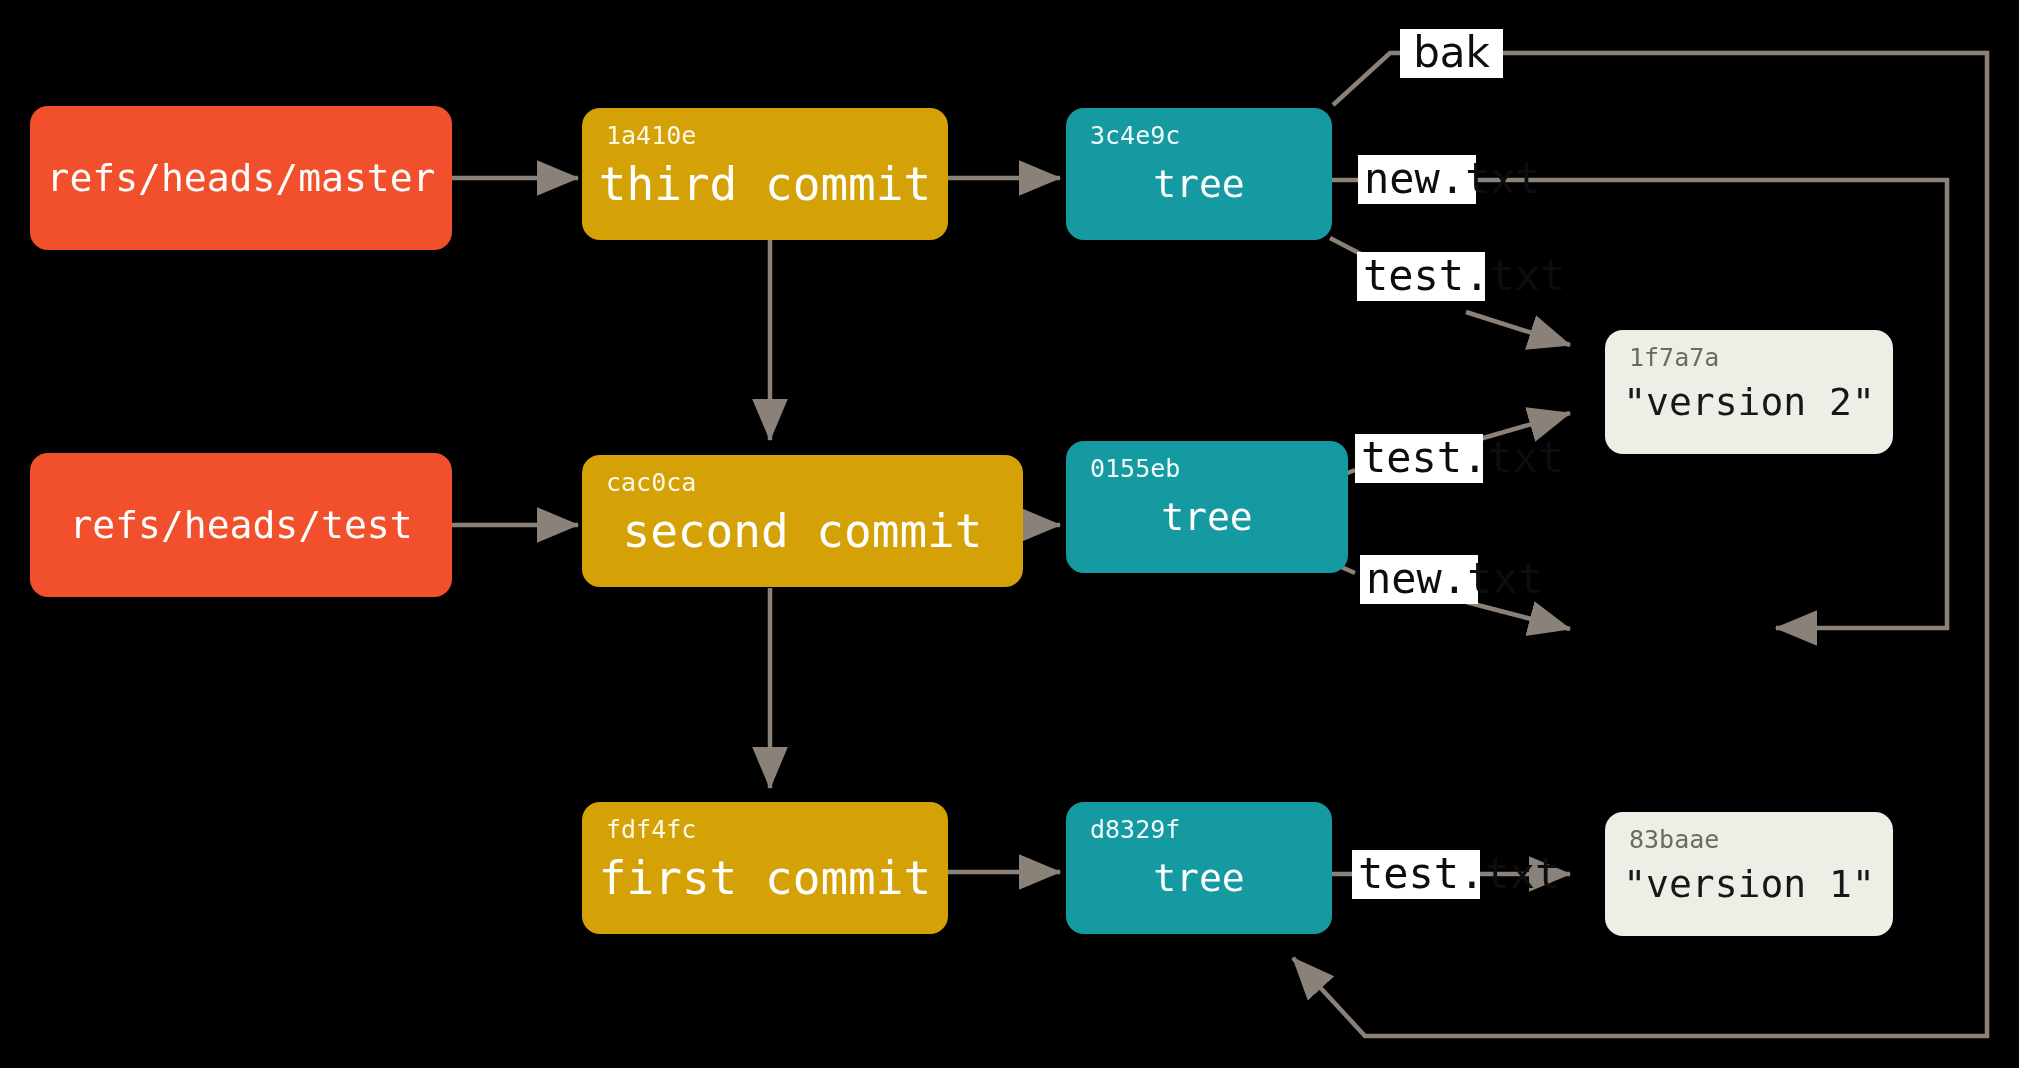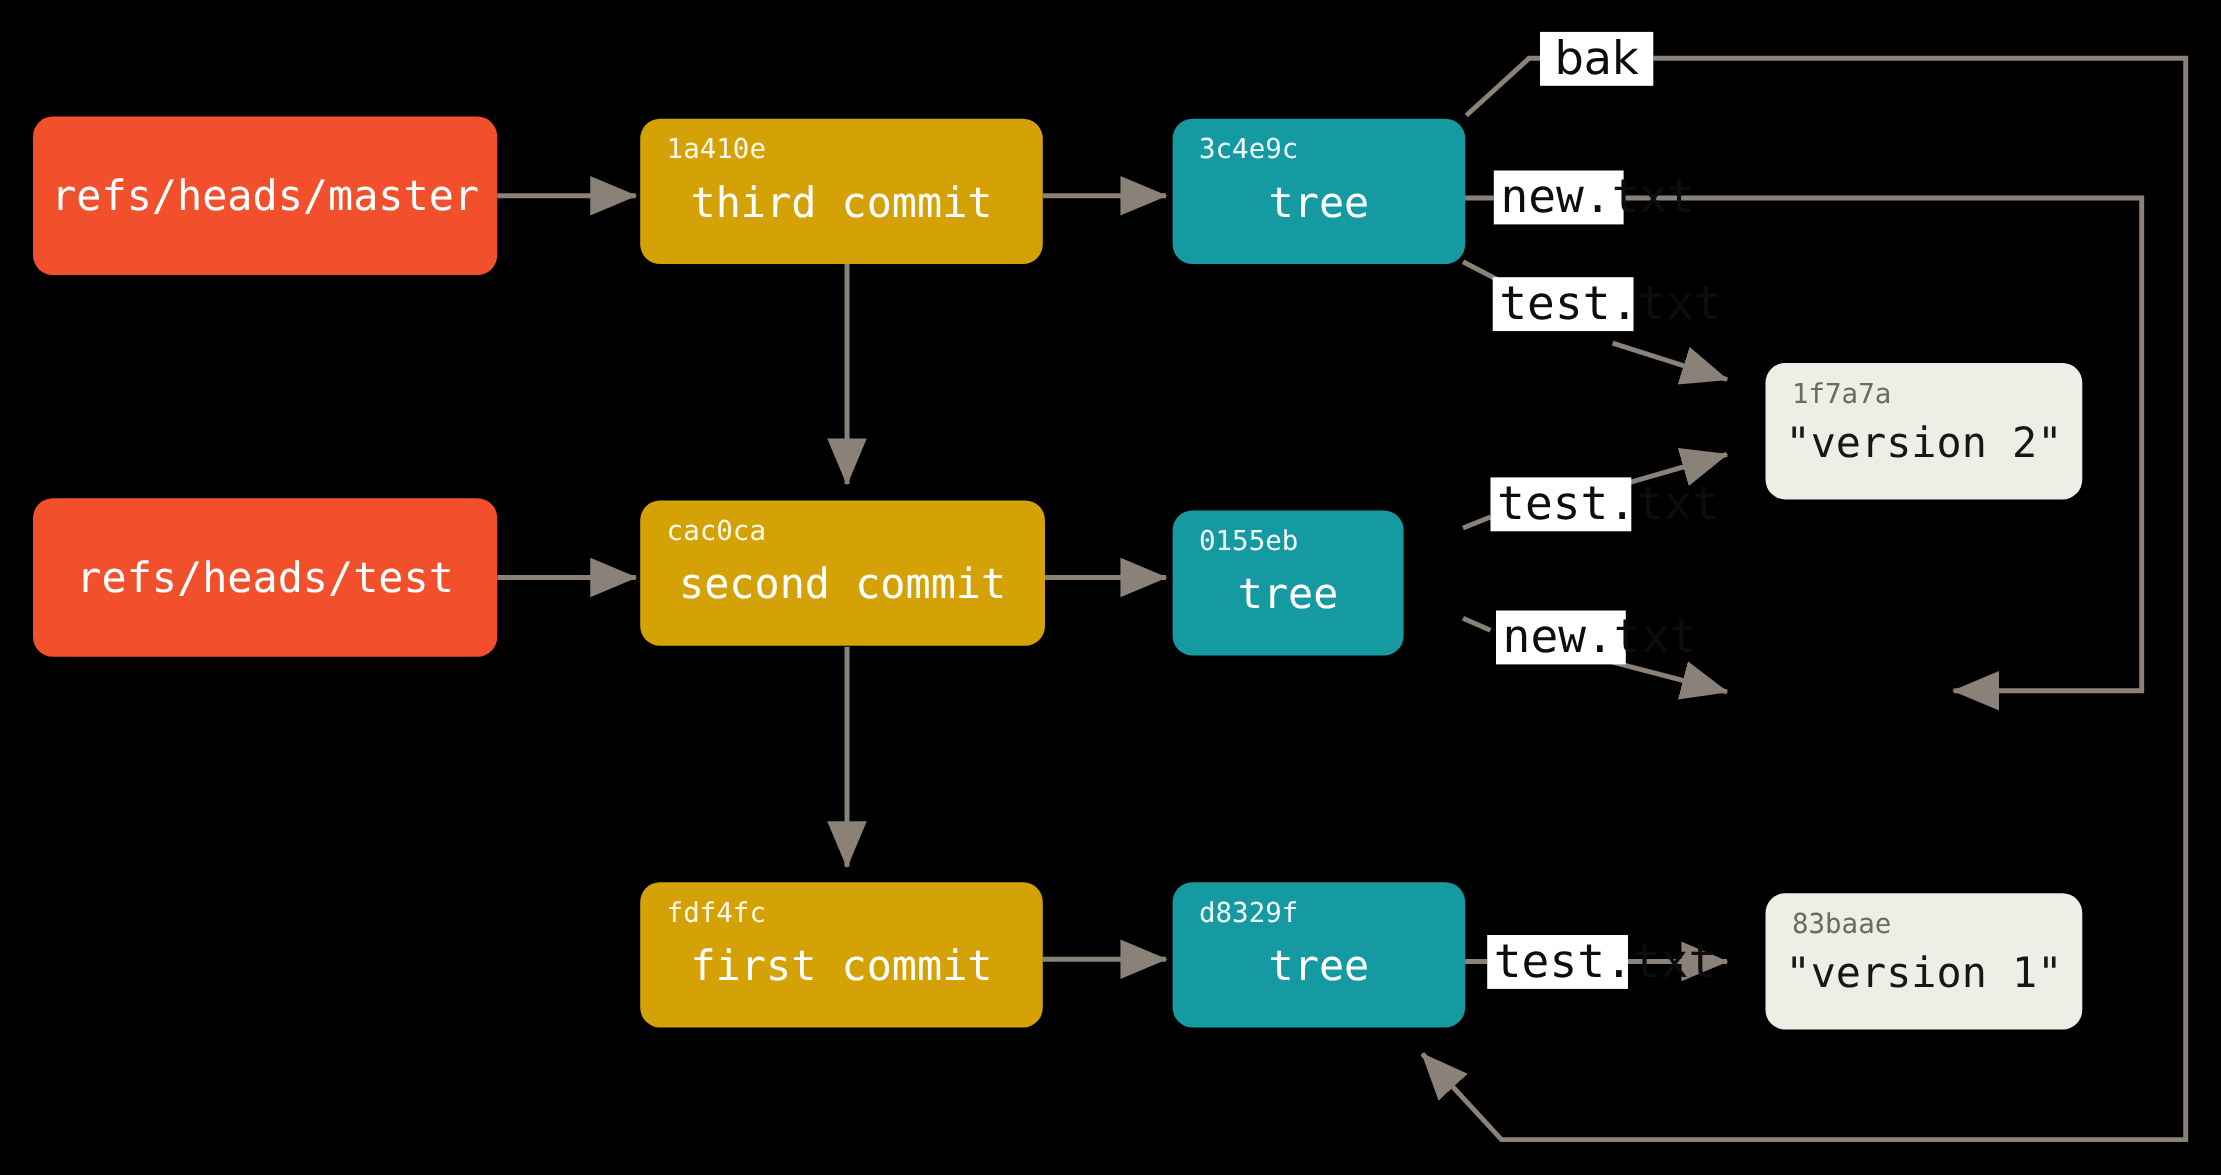--- a/index.html
+++ b/index.html
@@ -60,21 +60,21 @@
   }
   
   .node.commit {
     background: #d4a206;
   }
   .node.commit .hash {
     color: #fdf8e8;
   }
   .node.commit .label {
     color: #ffffff;
-    font-size: 38px;
+    font-size: 46px;
     line-height: 44px;
   }
   
   .node.tree {
     background: #169aa1;
   }
   .node.tree .hash {
     color: #f2fbfb;
   }
   .node.tree .label {
@@ -158,36 +158,36 @@
 
   <div class="node ref" style="left:30px; top:106px; width:422px; height:144px;">
     <div class="label" style="top:50px;">refs/heads/master</div>
   </div>
 
   <div class="node commit" style="left:582px; top:108px; width:366px; height:132px;">
     <div class="hash">1a410e</div>
     <div class="label" style="top:54px;">third commit</div>
   </div>
 
-  <div class="node commit" style="left:582px; top:455px; width:368px; height:132px;">
+  <div class="node commit" style="left:582px; top:455px; width:441px; height:132px;">
     <div class="hash">cac0ca</div>
     <div class="label" style="top:54px;">second commit</div>
   </div>
 
   <div class="node commit" style="left:582px; top:802px; width:366px; height:132px;">
     <div class="hash">fdf4fc</div>
     <div class="label" style="top:54px;">first commit</div>
   </div>
 
   <div class="node tree" style="left:1066px; top:108px; width:266px; height:132px;">
     <div class="hash">3c4e9c</div>
     <div class="label" style="top:54px;">tree</div>
   </div>
 
-  <div class="node tree" style="left:1066px; top:464px; width:210px; height:132px;">
+  <div class="node tree" style="left:1066px; top:441px; width:282px; height:132px;">
     <div class="hash">0155eb</div>
     <div class="label" style="top:54px;">tree</div>
   </div>
 
   <div class="node tree" style="left:1066px; top:802px; width:266px; height:132px;padding-left:11px;">
     <div class="hash">d8329f</div>
     <div class="label" style="top:54px;">tree</div>
   </div>
 
   <div class="node blob" style="left:1605px; top:330px; width:288px; height:124px;">

